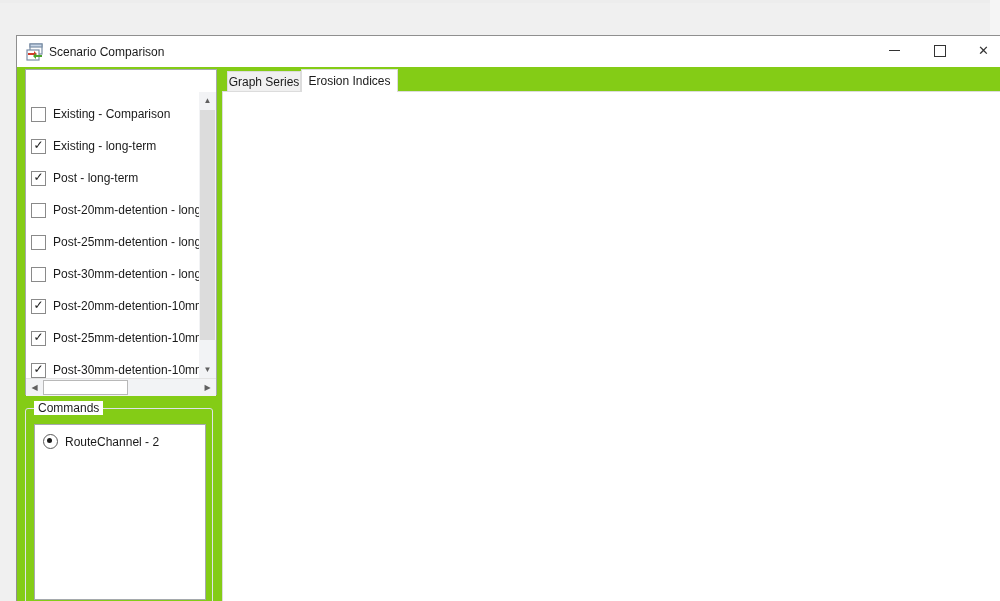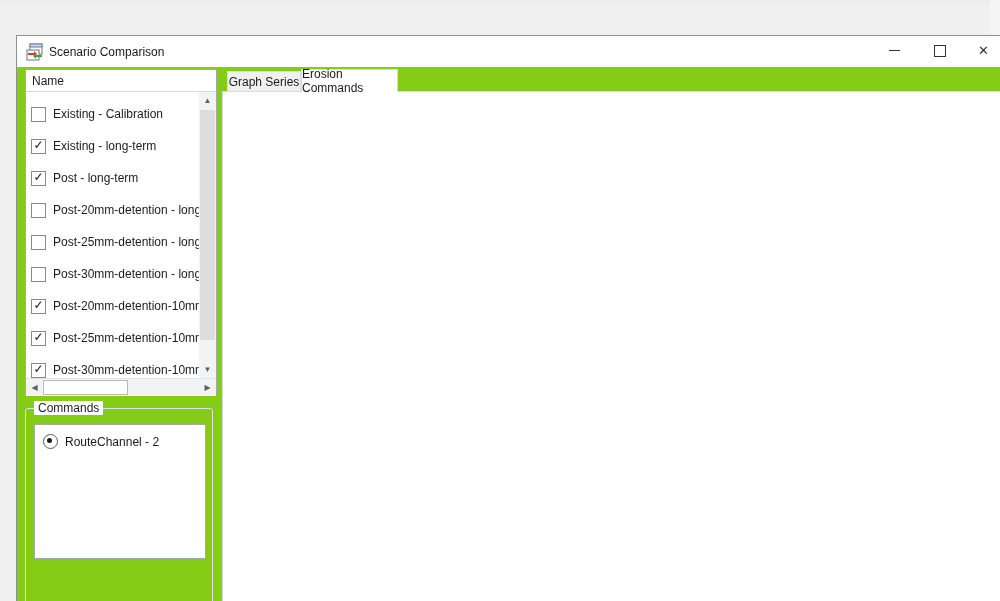--- a/index.html
+++ b/index.html
@@ -22,21 +22,21 @@
   .lv-label{font-size:12px;color:#1a1a1a;white-space:nowrap;overflow:hidden;}
   .vscroll{position:absolute;background:#f2f3f5;}
   .sbtn{position:absolute;display:flex;align-items:center;justify-content:center;font-size:8px;color:#606060;background:#f2f3f5;}
   .sthumb{position:absolute;background:#dcdcdc;}
   .hscroll{position:absolute;left:0;top:308px;width:190px;height:17px;background:#f2f3f5;border-top:1px solid #e3e3e3;}
   .hthumb{position:absolute;left:17px;top:1px;width:85px;height:15px;background:#fff;border:1px solid #b8b8b8;box-sizing:border-box;}
   
   .gb{position:absolute;border:1px solid #dfe3e8;border-radius:3px;box-sizing:border-box;}
   .gbl{position:absolute;top:-8px;left:8px;background:#fff;padding:0 4px;font-size:12px;color:#1c1c1c;line-height:14px;text-align:center;}
   
-  .cmd-list{position:absolute;left:8px;top:15px;width:172px;height:135px;border:1px solid #a5a9ad;background:#fff;box-sizing:border-box;}
+  .cmd-list{position:absolute;left:8px;top:15px;width:172px;height:176px;border:1px solid #a5a9ad;background:#fff;box-sizing:border-box;}
   .radio-row{position:absolute;left:8px;top:9px;display:flex;align-items:center;}
   .radio{width:13px;height:13px;border:1px solid #5a5a5a;border-radius:50%;margin-right:7px;position:relative;background:#fff;}
   .radio.sel::after{content:"";position:absolute;left:3px;top:3px;width:5px;height:5px;border-radius:50%;background:#1a1a1a;}
   .radio-label{font-size:12px;color:#1a1a1a;}
   .btn{display:flex;align-items:center;justify-content:center;background:#f0f0f0;border:1px solid #adadad;font-size:12px;color:#1a1a1a;box-sizing:border-box;}
   
   .tab{position:absolute;box-sizing:border-box;font-size:12px;color:#1a1a1a;display:flex;align-items:center;justify-content:center;}
   .tab.inactive{background:#f0f0f0;border:1px solid #dcdcdc;}
   .tab.active{background:#fff;border:1px solid #dcdcdc;border-bottom:none;z-index:3;}
   .panel{position:absolute;left:205px;top:55px;width:780px;height:533px;background:#fff;border:1px solid #dcdcdc;box-sizing:border-box;z-index:1;}
@@ -95,25 +95,24 @@
         </div>
       <div class="winbtn" style="left:900px;">
           <span class="maxbox"></span>
         </div>
       <div class="winbtn" style="left:944px;">
           <span class="closex">✕</span>
         </div>
     </div>
 
     <div class="listview">
-      <div class="lv-header">Name</div>
       <div class="lv-items" id="lv-items">
           <div class="lv-item" style="top: 6px;">
             <span class="cb"></span>
-            <span class="lv-label">Existing - Calibration</span>
+            <span class="lv-label">Existing - Comparison</span>
           </div>
           <div class="lv-item" style="top: 38px;">
             <span class="cb">✓</span>
             <span class="lv-label">Existing - long-term</span>
           </div>
           <div class="lv-item" style="top: 70px;">
             <span class="cb">✓</span>
             <span class="lv-label">Post - long-term</span>
           </div>
           <div class="lv-item" style="top: 102px;">
@@ -159,21 +158,21 @@
           <div class="radio-row">
             <span class="radio sel"></span>
             <span class="radio-label">RouteChannel - 2</span>
           </div>
         </div>
     </div>
 
     <div class="btn" style="position:absolute;left:8px;top:573px;width:74px;height:21px;">Name</div>
 
     <div class="tab inactive" style="left:210px;top:35px;width:74px;height:21px;">Graph Series</div>
-    <div class="tab active" style="left:284px;top:33px;width:97px;height:23px;">Erosion Commands</div>
+    <div class="tab active" style="left:284px;top:33px;width:97px;height:23px;">Erosion Indices</div>
     <div class="panel"></div>
 
     <div class="gb" style="left:219px;top:63px;width:755px;height:55px;">
       <span class="ctl-label" style="left:11px;top:22px;">Types:</span>
       <div class="dropdown" style="left:67px;top:13px;width:145px;height:28px;">
         <span style="font-size:12px;">Cumulative Erosion Index</span>
         <span class="chev"></span>
       </div>
       <span class="ctl-label" style="left:237px;top:22px;">Critical Velocity :</span>
       <input class="tinput" style="left: 343px; top: 16px; width: 79px; height: 22px;" value="0.25">

